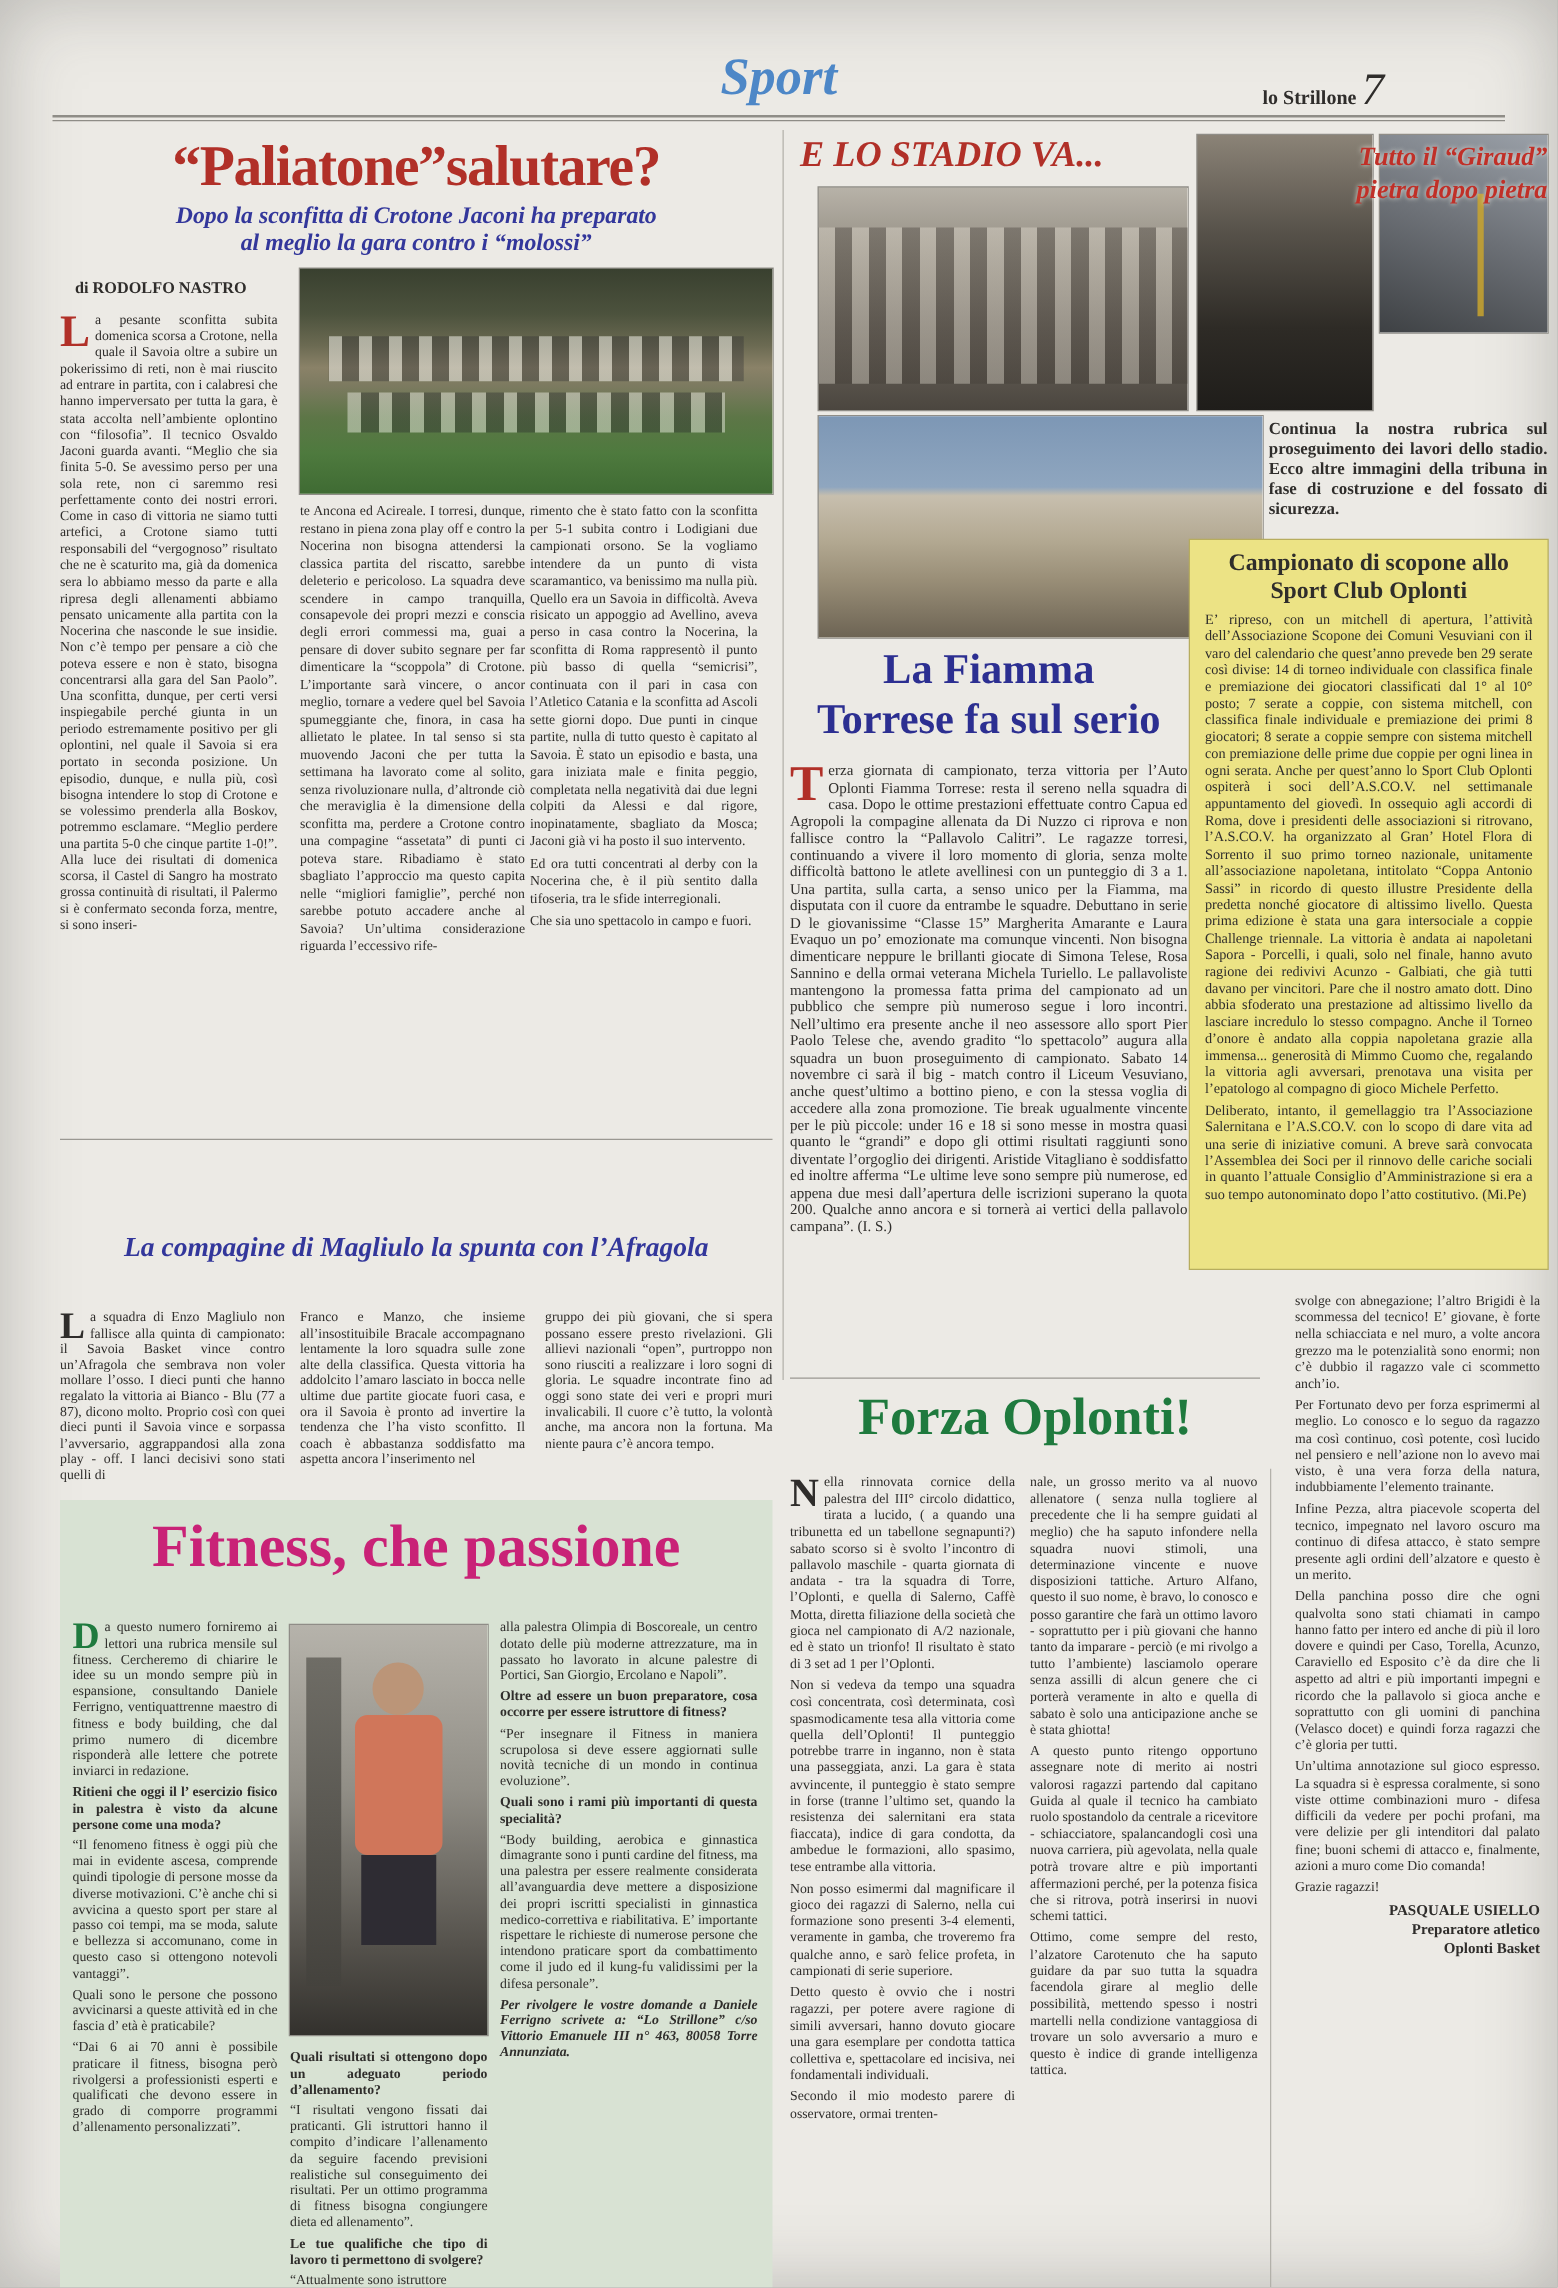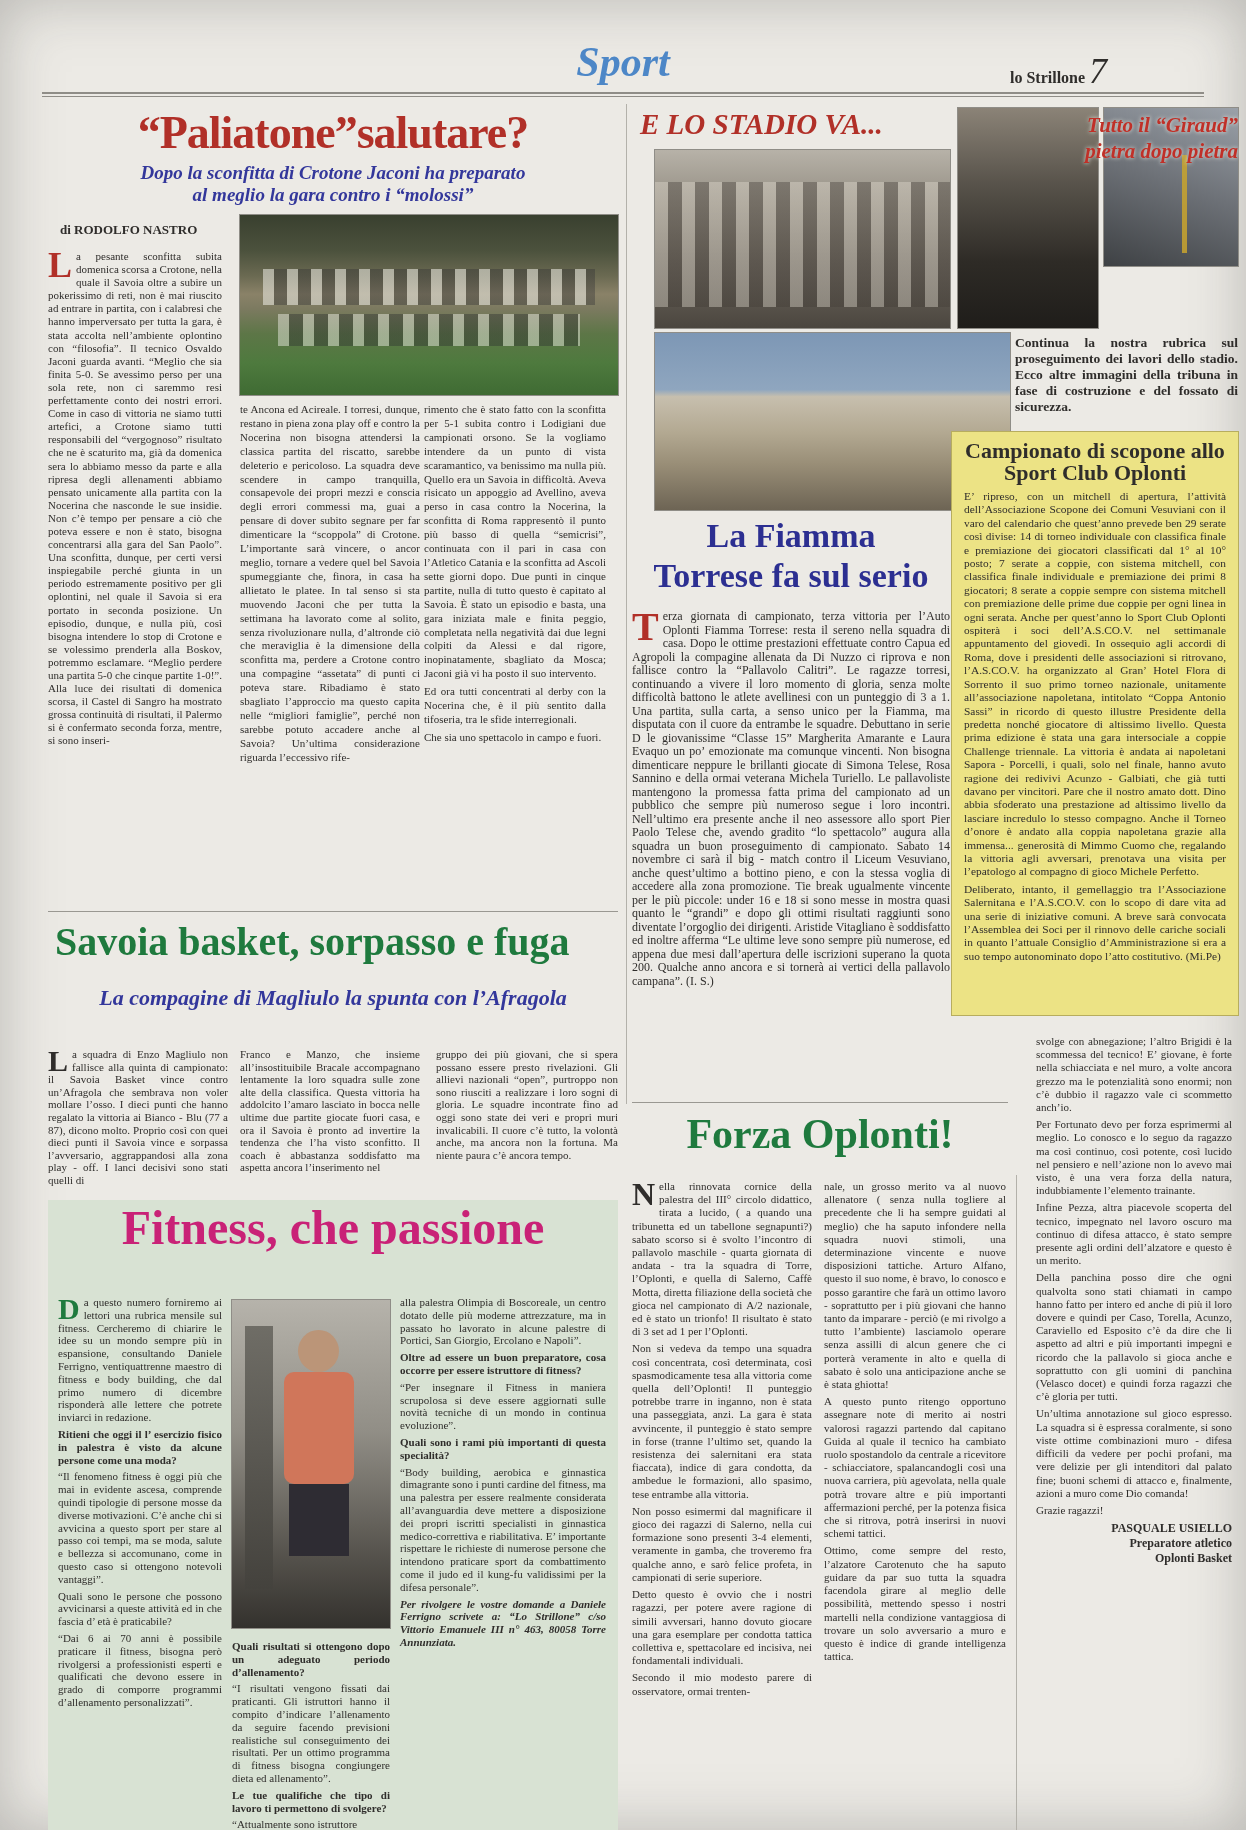--- a/index.html
+++ b/index.html
@@ -83,61 +83,58 @@
   <div class="abs" style="left:1010px;top:112px;width:228px;text-align:right;font-size:21px;font-weight:bold;font-style:italic;color:#c03028;line-height:26px;text-shadow:0 0 4px rgba(250,248,240,.9);z-index:3;">
     <div>Tutto il “Giraud”</div>
     <div>pietra dopo pietra</div>
   </div>
 
   <div class="abs photo" style="left:655px;top:333px;width:355px;height:177px;background:linear-gradient(180deg,#7d97b5 0%,#8fa6bf 32%,#c7bfae 36%,#b3a992 56%,#998e77 74%,#6d6454 100%);"></div>
 
   <div class="abs caption-b" style="left:1015px;top:335px;width:223px;">Continua la nostra rubrica sul proseguimento dei lavori dello stadio. Ecco altre immagini della tribuna in fase di costruzione e del fossato di sicurezza.</div>
 
   <div class="abs yellowbox" style="left:952px;top:432px;width:286px;height:583px;padding:0;">
-    <div class="center" style="padding:8px 10px 2px 10px;font-size:22px;font-weight:bold;line-height:22px;">
+    <div class="center" style="padding:8px 10px 2px 10px;font-size:19px;font-weight:bold;line-height:22px;">
       <div>Campionato di scopone allo</div>
       <div>Sport Club Oplonti</div>
     </div>
     <div style="padding:4px 12px;">
       <p class="bt" style="font-size:11.4px;line-height:13.4px;">E’ ripreso, con un mitchell di apertura, l’attività dell’Associazione Scopone dei Comuni Vesuviani con il varo del calendario che quest’anno prevede ben 29 serate così divise: 14 di torneo individuale con classifica finale e premiazione dei giocatori classificati dal 1° al 10° posto; 7 serate a coppie, con sistema mitchell, con classifica finale individuale e premiazione dei primi 8 giocatori; 8 serate a coppie sempre con sistema mitchell con premiazione delle prime due coppie per ogni linea in ogni serata. Anche per quest’anno lo Sport Club Oplonti ospiterà i soci dell’A.S.CO.V. nel settimanale appuntamento del giovedì. In ossequio agli accordi di Roma, dove i presidenti delle associazioni si ritrovano, l’A.S.CO.V. ha organizzato al Gran’ Hotel Flora di Sorrento il suo primo torneo nazionale, unitamente all’associazione napoletana, intitolato “Coppa Antonio Sassi” in ricordo di questo illustre Presidente della predetta nonché giocatore di altissimo livello. Questa prima edizione è stata una gara intersociale a coppie Challenge triennale. La vittoria è andata ai napoletani Sapora - Porcelli, i quali, solo nel finale, hanno avuto ragione dei redivivi Acunzo - Galbiati, che già tutti davano per vincitori. Pare che il nostro amato dott. Dino abbia sfoderato una prestazione ad altissimo livello da lasciare incredulo lo stesso compagno. Anche il Torneo d’onore è andato alla coppia napoletana grazie alla immensa... generosità di Mimmo Cuomo che, regalando la vittoria agli avversari, prenotava una visita per l’epatologo al compagno di gioco Michele Perfetto.</p>
       <p class="bt" style="font-size:11.4px;line-height:13.4px;">Deliberato, intanto, il gemellaggio tra l’Associazione Salernitana e l’A.S.CO.V. con lo scopo di dare vita ad una serie di iniziative comuni. A breve sarà convocata l’Assemblea dei Soci per il rinnovo delle cariche sociali in quanto l’attuale Consiglio d’Amministrazione si era a suo tempo autonominato dopo l’atto costitutivo. (Mi.Pe)</p>
     </div>
   </div>
 
   <div class="abs center" style="left:632px;top:516px;width:318px;font-size:34px;line-height:40px;">
     <div class="hl-navy">La Fiamma</div>
     <div class="hl-navy">Torrese fa sul serio</div>
   </div>
   <div class="abs" style="left:632px;top:610px;width:318px;">
     <p class="bt12" style="line-height:13.5px;">
       <span class="dc red" style="font-size:40px;line-height:32px;">T</span><span>erza giornata di campionato, terza vittoria per l’Auto Oplonti Fiamma Torrese: resta il sereno nella squadra di casa. Dopo le ottime prestazioni effettuate contro Capua ed Agropoli la compagine allenata da Di Nuzzo ci riprova e non fallisce contro la “Pallavolo Calitri”. Le ragazze torresi, continuando a vivere il loro momento di gloria, senza molte difficoltà battono le atlete avellinesi con un punteggio di 3 a 1. Una partita, sulla carta, a senso unico per la Fiamma, ma disputata con il cuore da entrambe le squadre. Debuttano in serie D le giovanissime “Classe 15” Margherita Amarante e Laura Evaquo un po’ emozionate ma comunque vincenti. Non bisogna dimenticare neppure le brillanti giocate di Simona Telese, Rosa Sannino e della ormai veterana Michela Turiello. Le pallavoliste mantengono la promessa fatta prima del campionato ad un pubblico che sempre più numeroso segue i loro incontri. Nell’ultimo era presente anche il neo assessore allo sport Pier Paolo Telese che, avendo gradito “lo spettacolo” augura alla squadra un buon proseguimento di campionato. Sabato 14 novembre ci sarà il big - match contro il Liceum Vesuviano, anche quest’ultimo a bottino pieno, e con la stessa voglia di accedere alla zona promozione. Tie break ugualmente vincente per le più piccole: under 16 e 18 si sono messe in mostra quasi quanto le “grandi” e dopo gli ottimi risultati raggiunti sono diventate l’orgoglio dei dirigenti. Aristide Vitagliano è soddisfatto ed inoltre afferma “Le ultime leve sono sempre più numerose, ed appena due mesi dall’apertura delle iscrizioni superano la quota 200. Qualche anno ancora e si tornerà ai vertici della pallavolo campana”. (I. S.)</span>
     </p>
   </div>
 
   <div class="abs rule-h" style="left:48px;top:911px;width:570px;"></div>
-  <div class="abs" style="left:55px;top:918px;width:563px;font-size:40px;">
-    <span class="hl-green">Savoia basket, sorpasso e fuga</span>
-  </div>
   <div class="abs center" style="left:48px;top:985px;width:570px;font-size:22px;font-weight:bold;font-style:italic;color:#33379b;">La compagine di Magliulo la spunta con l’Afragola</div>
 
   <div class="abs" style="left:48px;top:1048px;width:180px;">
     <p class="bt" style="line-height:12.6px;">
       <span class="dc" style="font-size:30px;line-height:24px;">L</span><span>a squadra di Enzo Magliulo non fallisce alla quinta di campionato: il Savoia Basket vince contro un’Afragola che sembrava non voler mollare l’osso. I dieci punti che hanno regalato la vittoria ai Bianco - Blu (77 a 87), dicono molto. Proprio così con quei dieci punti il Savoia vince e sorpassa l’avversario, aggrappandosi alla zona play - off. I lanci decisivi sono stati quelli di</span>
     </p>
   </div>
   <div class="abs" style="left:240px;top:1048px;width:180px;">
     <p class="bt" style="line-height:12.6px;">Franco e Manzo, che insieme all’insostituibile Bracale accompagnano lentamente la loro squadra sulle zone alte della classifica. Questa vittoria ha addolcito l’amaro lasciato in bocca nelle ultime due partite giocate fuori casa, e ora il Savoia è pronto ad invertire la tendenza che l’ha visto sconfitto. Il coach è abbastanza soddisfatto ma aspetta ancora l’inserimento nel</p>
   </div>
   <div class="abs" style="left:436px;top:1048px;width:182px;">
     <p class="bt" style="line-height:12.6px;">gruppo dei più giovani, che si spera possano essere presto rivelazioni. Gli allievi nazionali “open”, purtroppo non sono riusciti a realizzare i loro sogni di gloria. Le squadre incontrate fino ad oggi sono state dei veri e propri muri invalicabili. Il cuore c’è tutto, la volontà anche, ma ancora non la fortuna. Ma niente paura c’è ancora tempo.</p>
     <div class="sig" style="font-size:11.5px;margin-top:38px;">IVANA SAMMARCO</div>
   </div>
 
   <div class="abs greenbox" style="left:48px;top:1200px;width:570px;height:630px;">
-    <div class="center" style="font-size:48px;">
+    <div class="center" style="padding-top:10px;font-size:48px;">
       <span class="hl-magenta">Fitness, che passione</span>
     </div>
   </div>
 
   <div class="abs" style="left:58px;top:1296px;width:164px;">
     <p class="bt" style="line-height:12.8px;">
       <span class="dc" style="color:#1f7a3e;font-size:30px;line-height:24px;">D</span><span>a questo numero forniremo ai lettori una rubrica mensile sul fitness. Cercheremo di chiarire le idee su un mondo sempre più in espansione, consultando Daniele Ferrigno, ventiquattrenne maestro di fitness e body building, che dal primo numero di dicembre risponderà alle lettere che potrete inviarci in redazione.</span>
     </p>
     <p class="bt q" style="line-height:12.8px;">Ritieni che oggi il l’ esercizio fisico in palestra è visto da alcune persone come una moda?</p>
     <p class="bt" style="line-height:12.8px;">“Il fenomeno fitness è oggi più che mai in evidente ascesa, comprende quindi tipologie di persone mosse da diverse motivazioni. C’è anche chi si avvicina a questo sport per stare al passo coi tempi, ma se moda, salute e bellezza si accomunano, come in questo caso si ottengono notevoli vantaggi”.</p>

